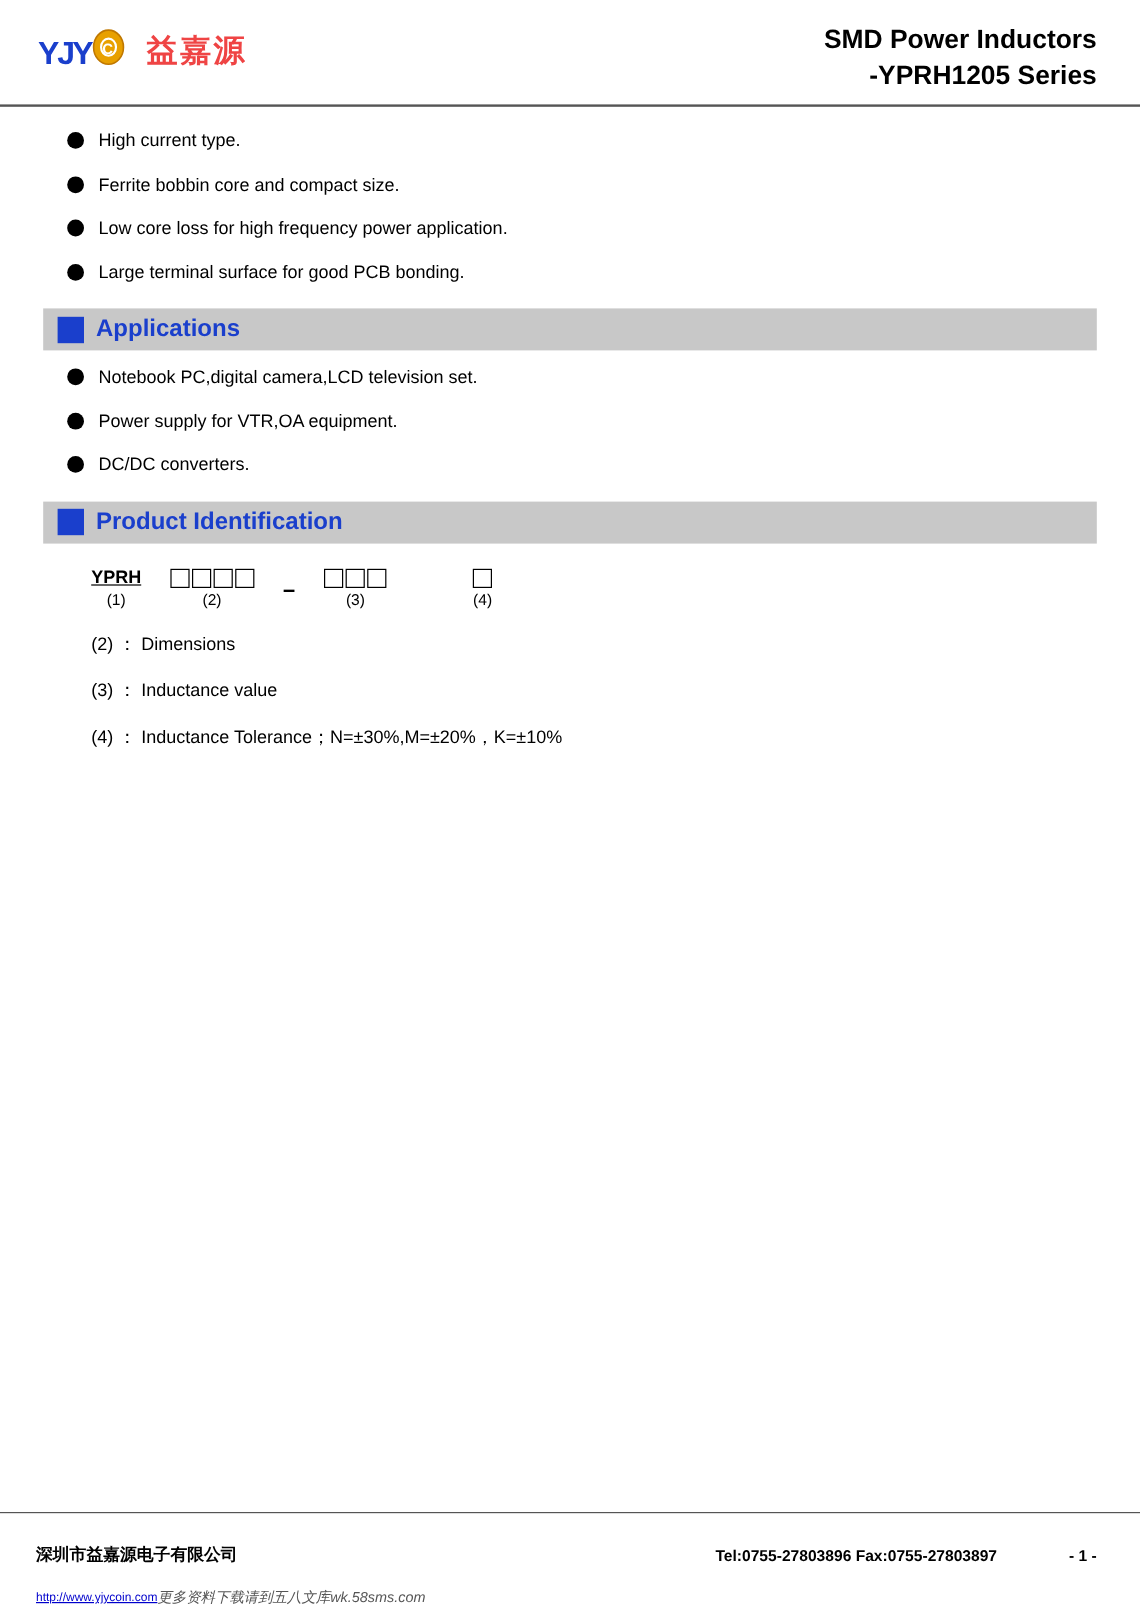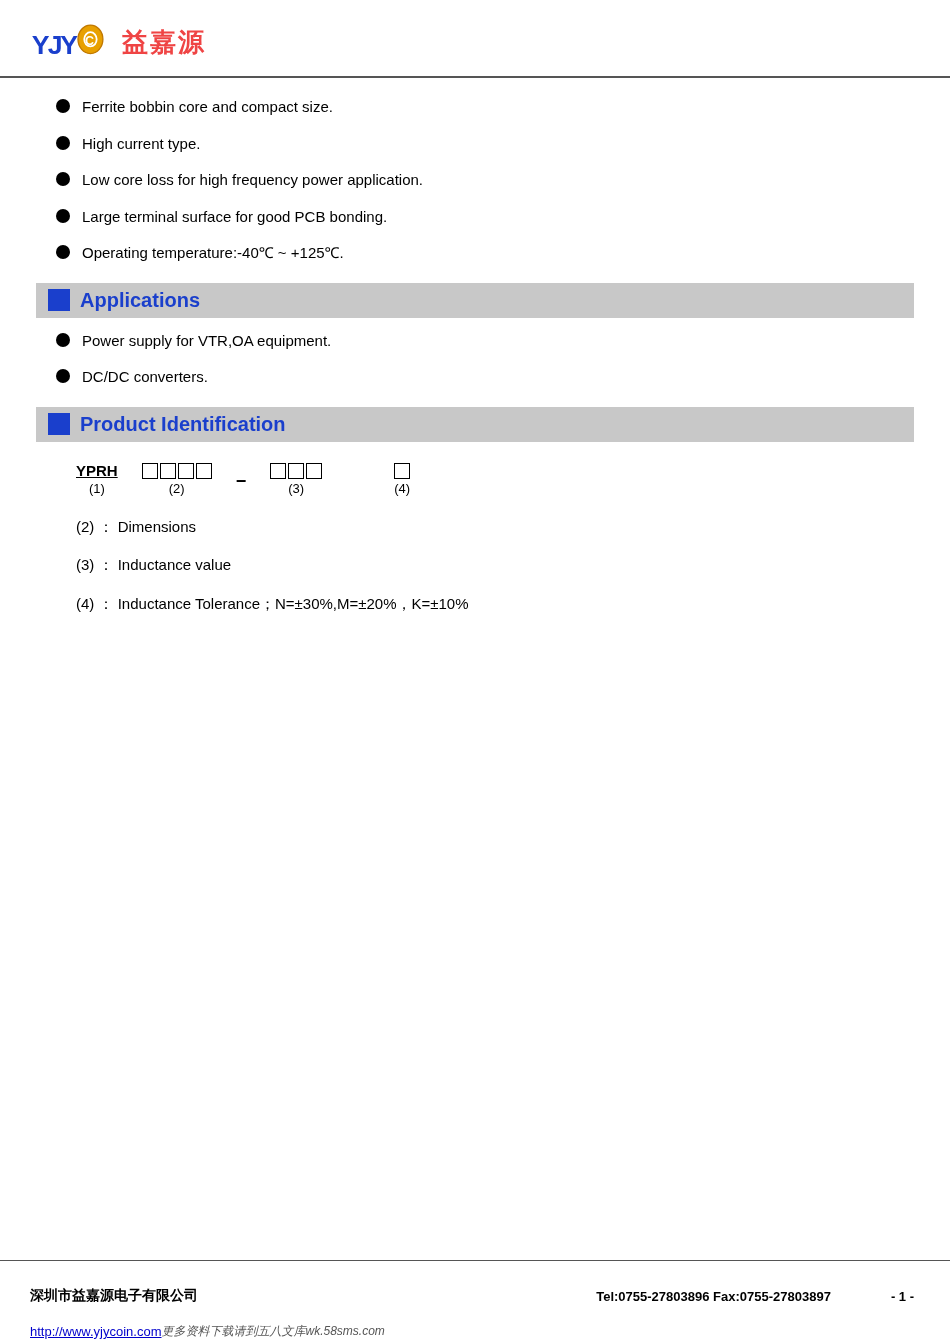--- a/index.html
+++ b/index.html
@@ -216,21 +216,21 @@
 
     .footer-row2 {
       display: flex;
       justify-content: space-between;
       align-items: center;
     }
 
     .footer-url {
       color: #0000cc;
       text-decoration: underline;
-      font-size: 13px;
+      font-size: 10px;
     }
 
     .footer-watermark {
       font-size: 12px;
       color: #555;
       text-align: left;
       flex: 1;
       font-style: italic;
     }
   </style>
@@ -250,55 +250,59 @@
 
         <text x="34" y="38" font-size="30" font-weight="900" fill="#1a3fcc" font-family="Arial Black, Arial">Y</text>
 
         <ellipse cx="68" cy="22" rx="14" ry="16" fill="#e8a000" stroke="#c07800" stroke-width="1.5"></ellipse>
         <text x="62" y="28" font-size="14" font-weight="bold" fill="#fff" font-family="Arial">C</text>
 
         <ellipse cx="68" cy="22" rx="7" ry="8" fill="none" stroke="#fff" stroke-width="2"></ellipse>
       </svg>
       <span class="logo-text-cn">益嘉源</span>
     </div>
+    <div class="header-title">
+      <div class="header-title-line1">SMD Power Inductors</div>
+      <div class="header-title-line2">-YPRH1205 Series</div>
+    </div>
   </div>
 
   <div class="main-content">
 
     <div class="section-block">
       <ul class="bullet-list">
         <li>
           <span class="bullet-dot"></span>
+          <span>High current type.</span>
+        </li>
+        <li>
+          <span class="bullet-dot"></span>
           <span>Ferrite bobbin core and compact size.</span>
         </li>
         <li>
           <span class="bullet-dot"></span>
-          <span>High current type.</span>
-        </li>
-        <li>
-          <span class="bullet-dot"></span>
           <span>Low core loss for high frequency power application.</span>
         </li>
         <li>
           <span class="bullet-dot"></span>
           <span>Large terminal surface for good PCB bonding.</span>
-        </li>
-        <li>
-          <span class="bullet-dot"></span>
-          <span>Operating temperature:-40℃  ~ +125℃.</span>
         </li>
       </ul>
     </div>
 
     <div class="section-block">
       <div class="section-header">
         <span class="section-square"></span>
         <span class="section-title">Applications</span>
       </div>
       <ul class="bullet-list">
+        <li>
+          <span class="bullet-dot"></span>
+          <span>Notebook PC,digital camera,LCD television set.</span>
+        </li>
         <li>
           <span class="bullet-dot"></span>
           <span>Power supply for VTR,OA equipment.</span>
         </li>
         <li>
           <span class="bullet-dot"></span>
           <span>DC/DC converters.</span>
         </li>
       </ul>
     </div>

